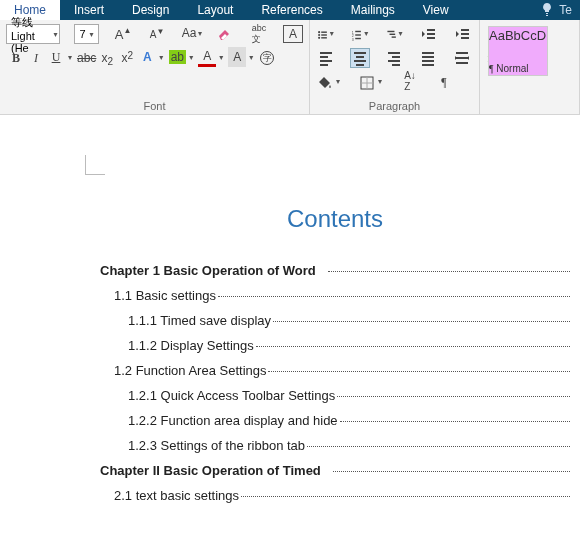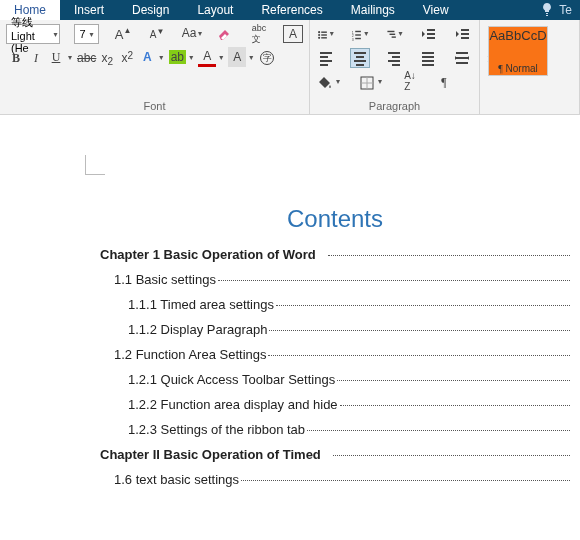--- a/index.html
+++ b/index.html
@@ -23,30 +23,30 @@
 .combo { background: #fff; border: 1px solid #aaa; height: 20px; display: flex; align-items: center; padding: 0 2px 0 4px; font-size: 11px; }
 .combo .caret { margin-left: 4px; font-size: 8px; color: #555; }
 .btn { min-width: 20px; height: 20px; display: flex; align-items: center; justify-content: center; cursor: pointer; color: #444; border: 1px solid transparent; }
 .btn.sel { background: #cde0f0; border: 1px solid #8ab; }
 .split { display: flex; align-items: flex-end; }
 .split .main { display:flex; align-items:center; justify-content:center; min-width:18px; height:20px; }
 .split .dd { width: 10px; height: 20px; display:flex; align-items:center; justify-content:center; font-size:8px; color:#555; }
 
 
 .styles-group { padding: 6px 4px 2px 8px; flex: 1; overflow: hidden; }
-.style-box { background:#f97316; border:1px solid #ccc; width: 60px; height: 50px; display:flex; flex-direction:column; align-items:center; justify-content:center; }
+.style-box { background:#f0abfc; border:1px solid #ccc; width: 60px; height: 50px; display:flex; flex-direction:column; align-items:flex-start; justify-content:center; }
 .style-box .preview { font-size: 13px; color:#333; }
 .style-box .lbl { font-size: 10px; color:#333; margin-top:20px; }
 .para-mark { font-family: Georgia, serif; }
 
 
 .doc-area { background: #fff; padding-top: 40px; height: calc(540px - 24px - 95px); overflow: hidden; }
 .corner { width: 20px; height: 20px; border-left: 1px solid #bbb; border-bottom: 1px solid #bbb; margin-left: 85px; margin-bottom: 30px; }
 .doc { margin-left: 100px; width: 470px; }
-.title { text-align: center; color: #2e74b5; font-size: 24px; font-weight: 400; margin-bottom: 14px; }
+.title { text-align: center; color: #2e74b5; font-size: 24px; font-weight: 400; margin-bottom: 30px; }
 .toc-line { display: flex; align-items: baseline; font-size: 13px; color: #222; margin-bottom: 10px; white-space: nowrap; }
 .toc-line .txt { }
 .toc-line .leader { flex: 1; border-bottom: 1.5px dotted #555; margin-left: 2px; position: relative; top: -3px; }
 .lvl1 { font-weight: 700; margin-left: 0; gap: 10px; }
 .lvl2 { margin-left: 14px; text-align: right; }
 .lvl3 { margin-left: 28px; }
 
 
 .ic { width:16px; height:16px; display:block; }
 .bold { font-weight:700; font-family:Georgia,serif; }
@@ -279,25 +279,25 @@
     <div id="toc">
         <div class="toc-line lvl1">
           <span class="txt">Chapter 1 Basic Operation of Word</span>
           <span class="leader"></span>
         </div>
         <div class="toc-line lvl2">
           <span class="txt">1.1 Basic settings</span>
           <span class="leader"></span>
         </div>
         <div class="toc-line lvl3">
-          <span class="txt">1.1.1 Timed area settings</span>
-          <span class="leader"></span>
-        </div>
-        <div class="toc-line lvl3">
-          <span class="txt">1.1.2 Display Paragraph</span>
+          <span class="txt">1.1.1 Timed save display</span>
+          <span class="leader"></span>
+        </div>
+        <div class="toc-line lvl3">
+          <span class="txt">1.1.2 Display Settings</span>
           <span class="leader"></span>
         </div>
         <div class="toc-line lvl2">
           <span class="txt">1.2 Function Area Settings</span>
           <span class="leader"></span>
         </div>
         <div class="toc-line lvl3">
           <span class="txt">1.2.1 Quick Access Toolbar Settings</span>
           <span class="leader"></span>
         </div>
@@ -307,18 +307,18 @@
         </div>
         <div class="toc-line lvl3">
           <span class="txt">1.2.3 Settings of the ribbon tab</span>
           <span class="leader"></span>
         </div>
         <div class="toc-line lvl1">
           <span class="txt">Chapter II Basic Operation of Timed</span>
           <span class="leader"></span>
         </div>
         <div class="toc-line lvl2">
-          <span class="txt">1.6 text basic settings</span>
+          <span class="txt">2.1 text basic settings</span>
           <span class="leader"></span>
         </div>
       </div>
   </div>
 </div>
 
 </body></html>

